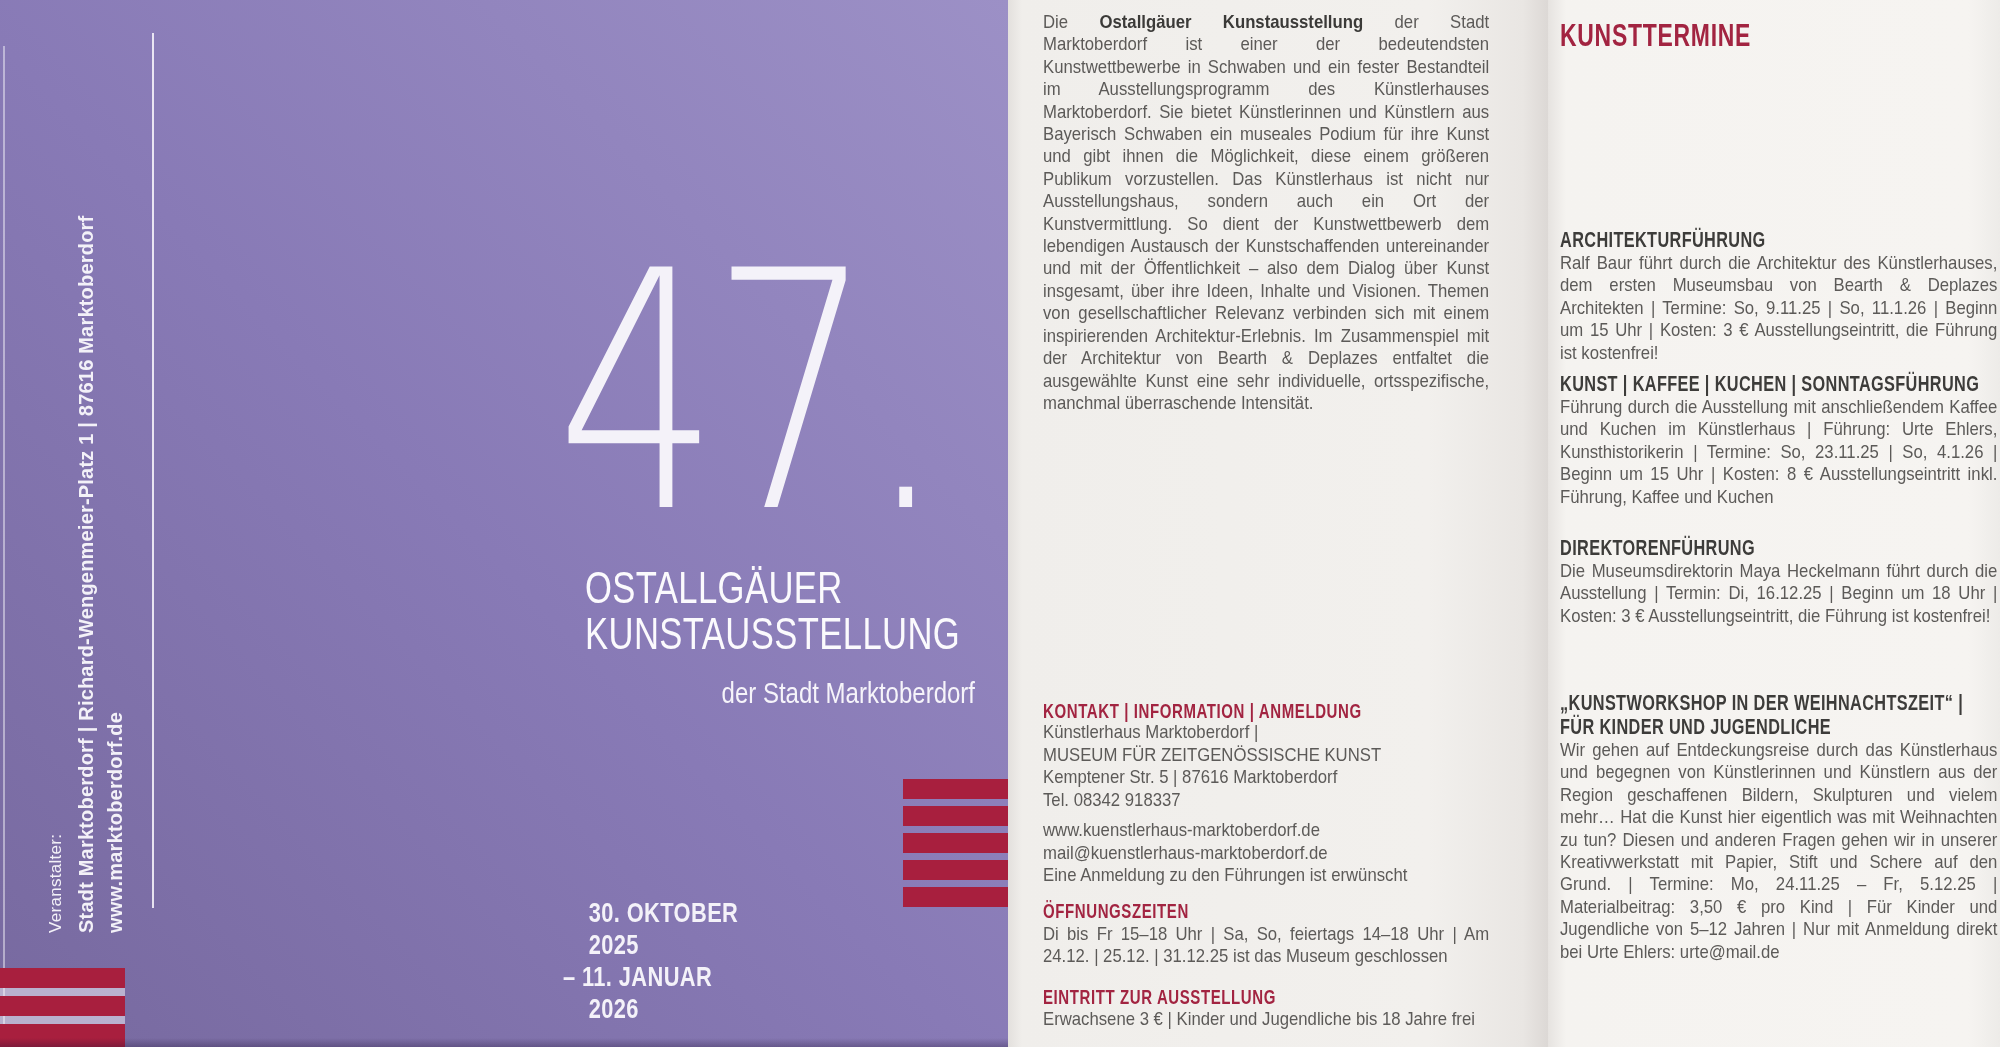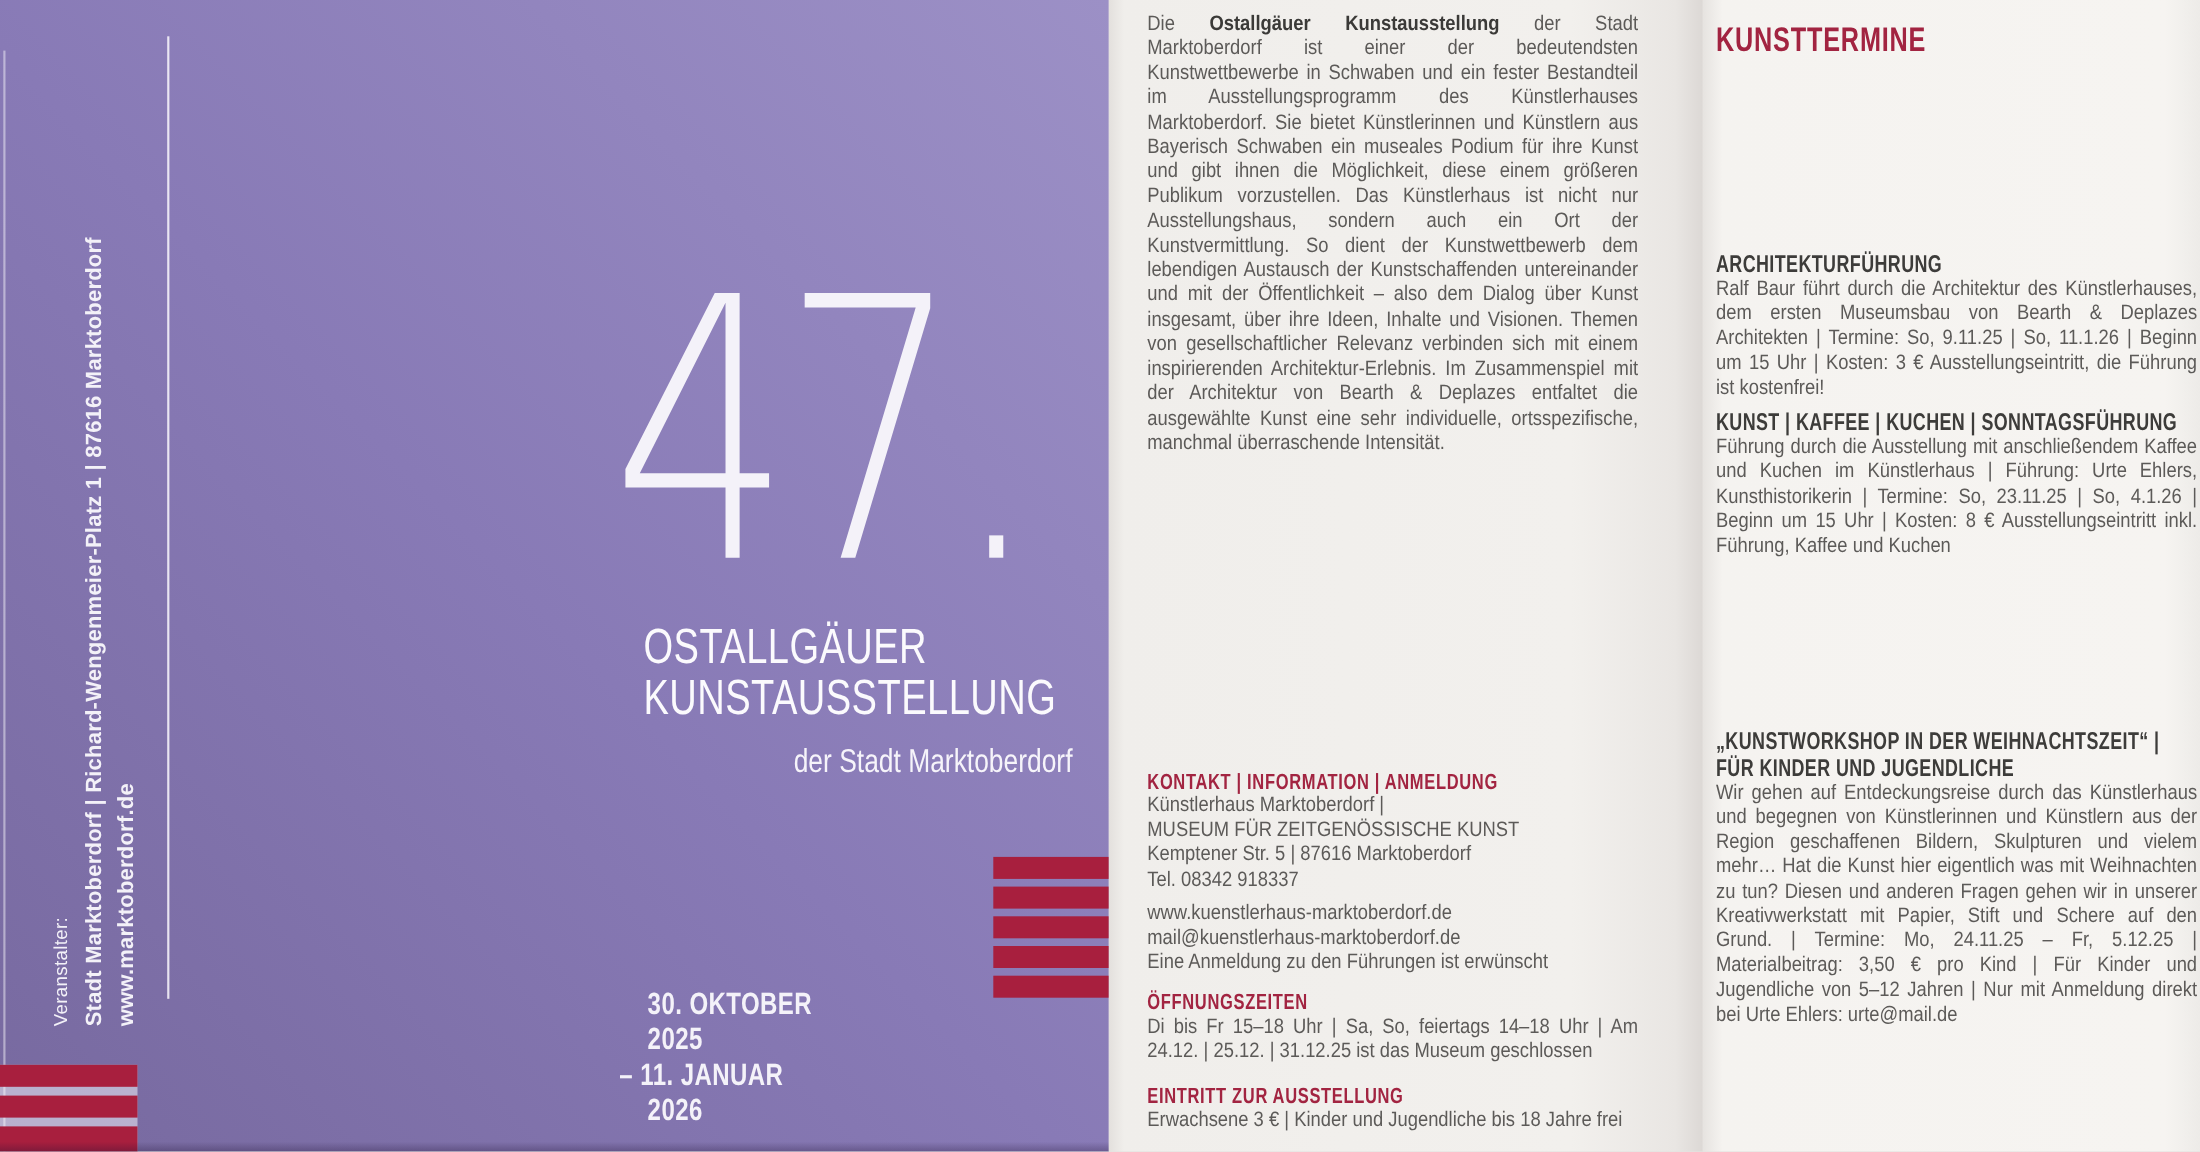--- a/index.html
+++ b/index.html
@@ -148,19 +148,23 @@
   <div class="event" style="top:228px">
     <div class="etitle">ARCHITEKTURFÜHRUNG</div>
     <div class="ebody">Ralf Baur führt durch die Architektur des Künstlerhauses, dem ersten Museumsbau von Bearth &amp; Deplazes Architekten | Termine: So, 9.11.25 | So, 11.1.26 | Beginn um 15 Uhr | Kosten: 3 € Ausstellungseintritt, die Führung ist kostenfrei!</div>
   </div>
 
   <div class="event" style="top:372px">
     <div class="etitle">KUNST | KAFFEE | KUCHEN | SONNTAGSFÜHRUNG</div>
     <div class="ebody">Führung durch die Ausstellung mit anschließendem Kaffee und Kuchen im Künstlerhaus | Führung: Urte Ehlers, Kunsthistorikerin | Termine: So, 23.11.25 | So, 4.1.26 | Beginn um 15 Uhr | Kosten: 8 € Ausstellungseintritt inkl. Führung, Kaffee und Kuchen</div>
   </div>
 
+  <div class="event" style="top:536px">
+    <div class="etitle">DIREKTORENFÜHRUNG</div>
+    <div class="ebody">Die Museumsdirektorin Maya Heckelmann führt durch die Ausstellung | Termin: Di, 16.12.25 | Beginn um 18 Uhr | Kosten: 3 € Ausstellungseintritt, die Führung ist kostenfrei!</div>
+  </div>
 
-  <div class="event" style="top:662px">
+  <div class="event" style="top:691px">
     <div class="etitle">„KUNSTWORKSHOP IN DER WEIHNACHTSZEIT“ | FÜR KINDER UND JUGENDLICHE</div>
     <div class="ebody">Wir gehen auf Entdeckungsreise durch das Künstlerhaus und begegnen von Künstlerinnen und Künstlern aus der Region geschaffenen Bildern, Skulpturen und vielem mehr… Hat die Kunst hier eigentlich was mit Weihnachten zu tun? Diesen und anderen Fragen gehen wir in unserer Kreativwerkstatt mit Papier, Stift und Schere auf den Grund. | Termine: Mo, 24.11.25 – Fr, 5.12.25 | Materialbeitrag: 3,50 € pro Kind | Für Kinder und Jugendliche von 5–12 Jahren | Nur mit Anmeldung direkt bei Urte Ehlers: urte@mail.de</div>
   </div>
 
 </div>
 
 </body></html>

